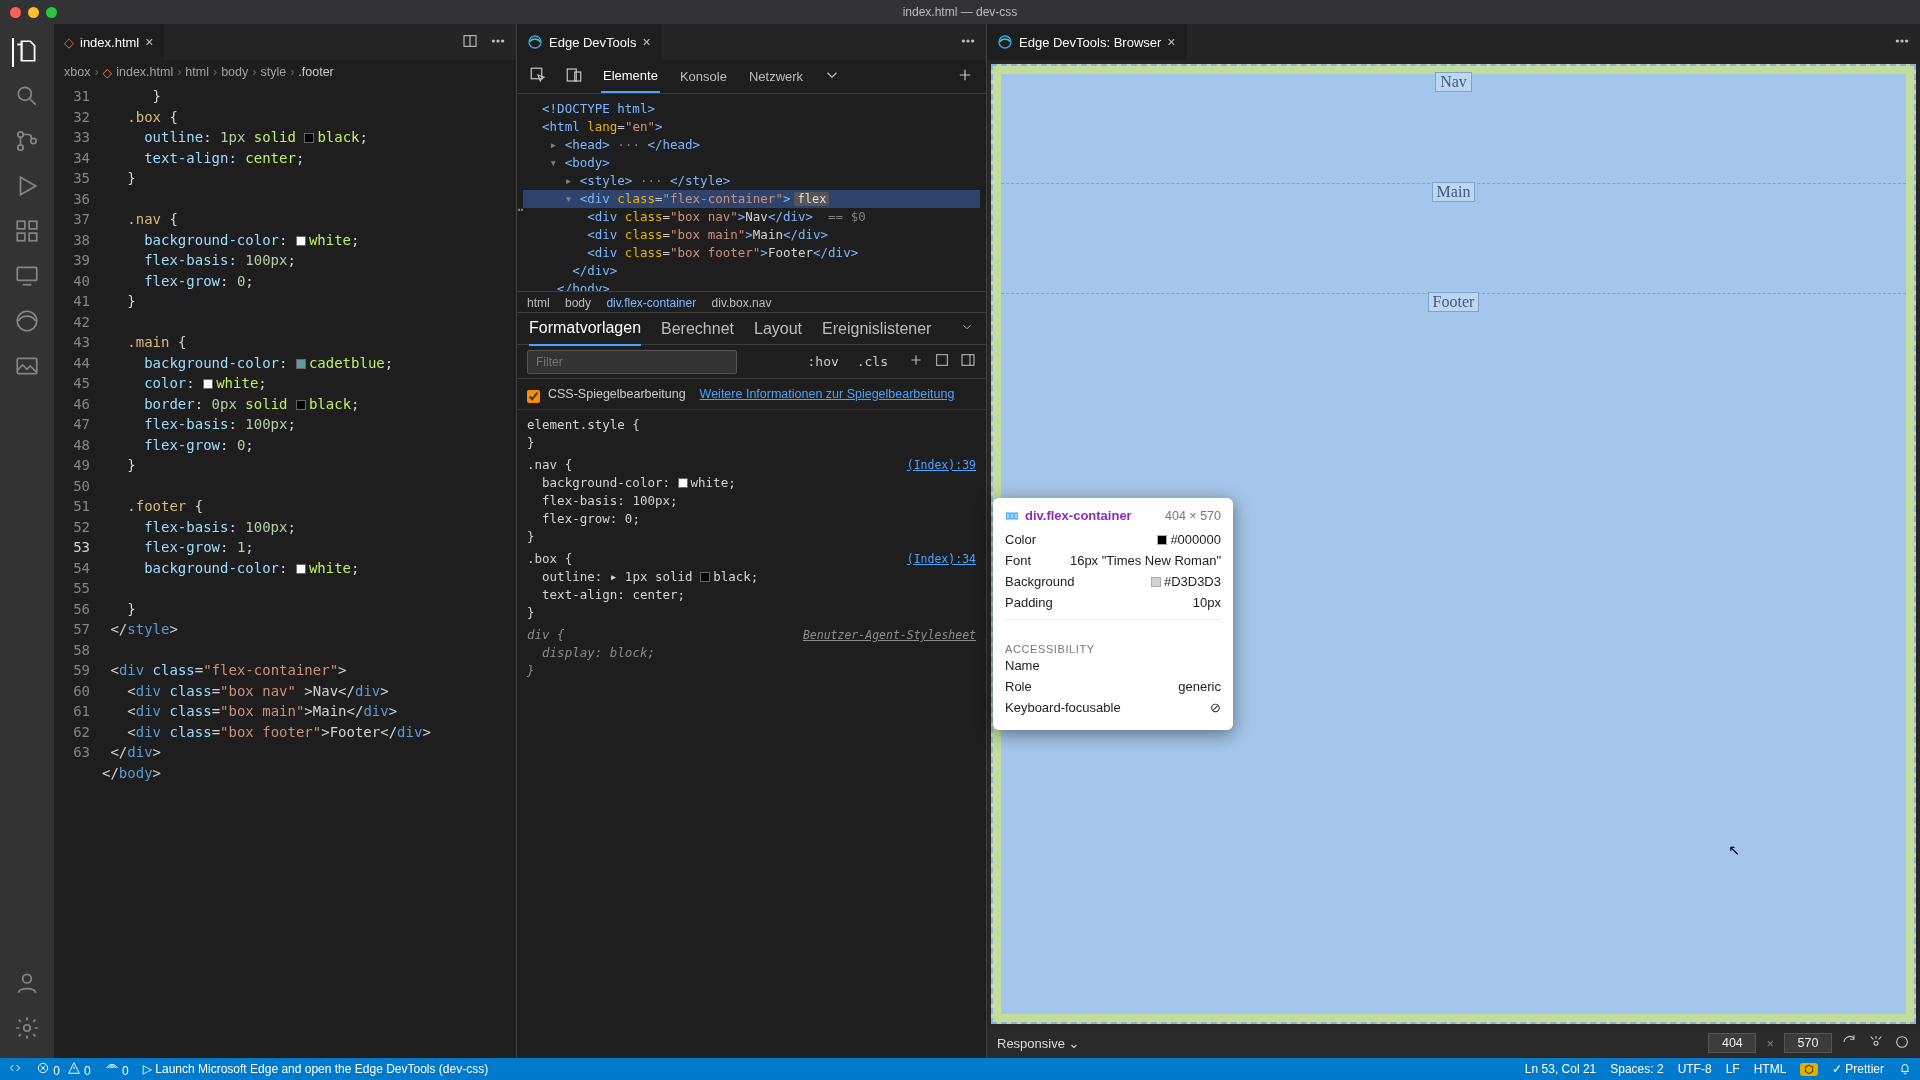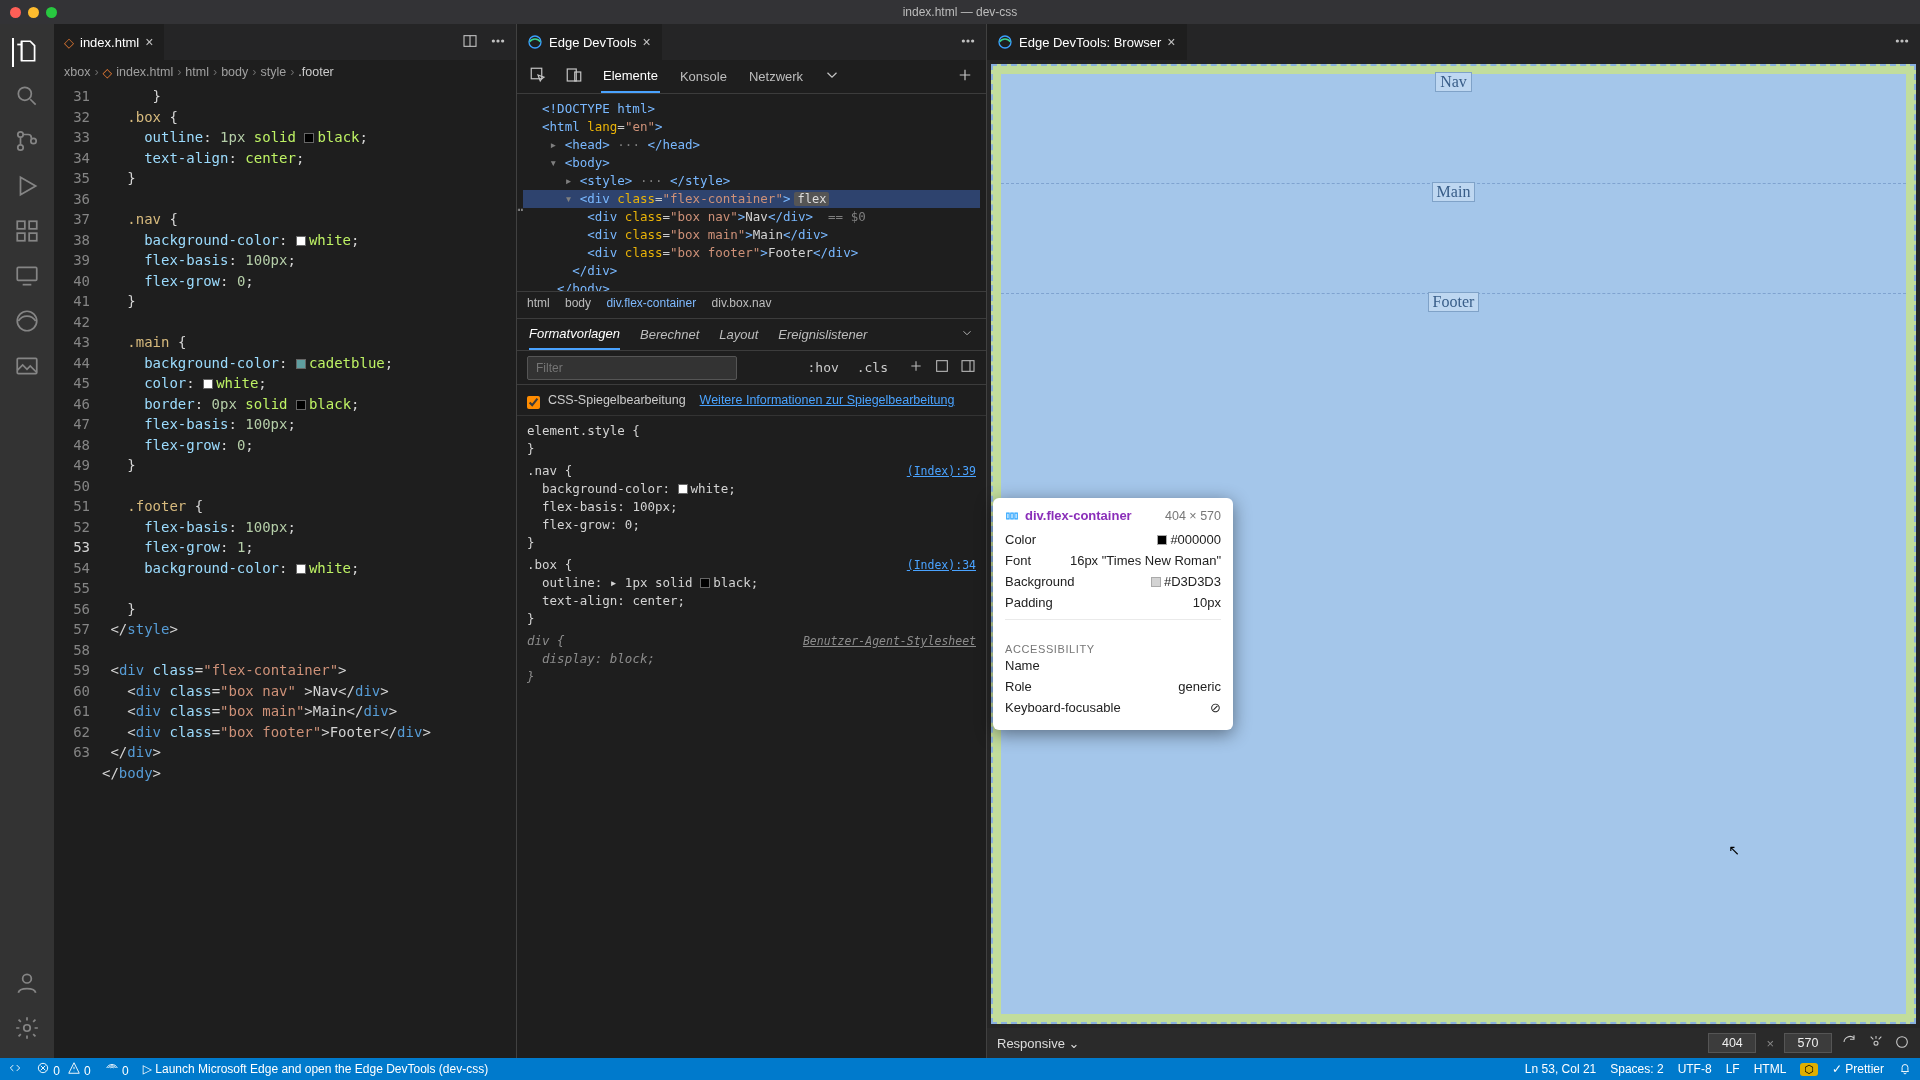--- a/index.html
+++ b/index.html
@@ -115,26 +115,26 @@
     height:198px; overflow:hidden; border-bottom:1px solid #3c3c3c;
     position:relative;
   }
   .dom-tree .row { white-space:pre;}
   .dom-tree .hl { background:#2e436e; display:block; padding:0 4px; margin:0 -4px;}
   .dom-tree .hl .badge { background:#555; color:#ddd; font-size:12px; border-radius:2px; padding:0 3px; margin-left:4px;}
   .dom-tree .dim { color:#7f7f7f;}
   .t-tag {color:#79b8ff;} .t-attr{color:#eab308;} .t-str{color:#ce9178;} .t-text{color:#d4d4d4;}
   .dotsmore { position:absolute; left:-2px; top:106px; color:#888; font-size:14px; writing-mode:horizontal-tb;}
 
-  .dom-path { padding:4px 10px 8px; font-size:12px; color:#bdbdbd; border-bottom:1px solid #3c3c3c;}
+  .dom-path { padding:4px 10px 2px; font-size:12px; color:#bdbdbd; border-bottom:1px solid #3c3c3c;}
   .dom-path span { margin-right:12px;}
   .dom-path .sel { color:#7fbaff;}
 
   .styles-tabrow { height:32px; display:flex; align-items:center; gap:20px; padding:0 12px; border-bottom:1px solid #3c3c3c;}
-  .styles-tabrow .stab { font-size:13px; color:#bdbdbd; padding:7px 0;font-style:italic;}
+  .styles-tabrow .stab { font-size:16px; color:#bdbdbd; padding:7px 0;}
   .styles-tabrow .stab.active{ color:#fff; border-bottom:2px solid #4aa3ff;}
   .styles-tabrow svg{width:14px;height:14px;stroke:#bbb;fill:none;stroke-width:1.6;}
 
   .styles-filterrow{ height:34px; display:flex; align-items:center; gap:10px; padding:0 10px; border-bottom:1px solid #3c3c3c;}
   .styles-filterrow input{ flex:0 0 210px; background:#333; border:1px solid #555; color:#ccc; font-size:12px; padding:4px 8px; border-radius:2px;}
   .styles-filterrow .hint { margin-left:auto; font-family:Menlo,monospace; color:#ccc;}
   .styles-filterrow .hint span{margin-right:10px;}
   .styles-filterrow svg{width:16px;height:16px;stroke:#bbb;fill:none;stroke-width:1.6;}
 
   .mirror-row{ padding:8px 10px; display:flex; align-items:flex-end; gap:8px; font-size:12.5px; border-bottom:1px solid #333;}

